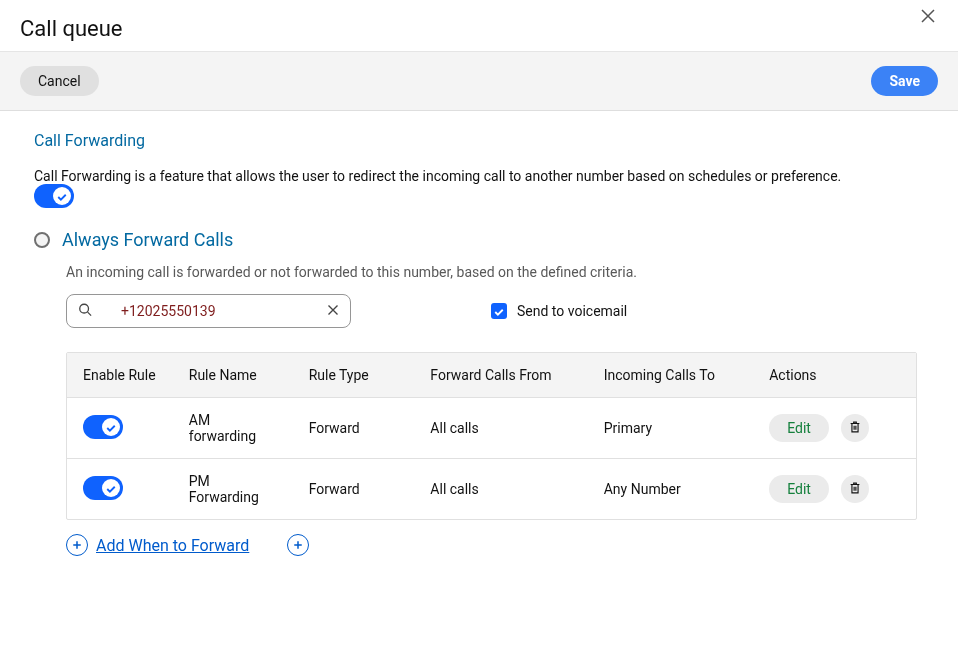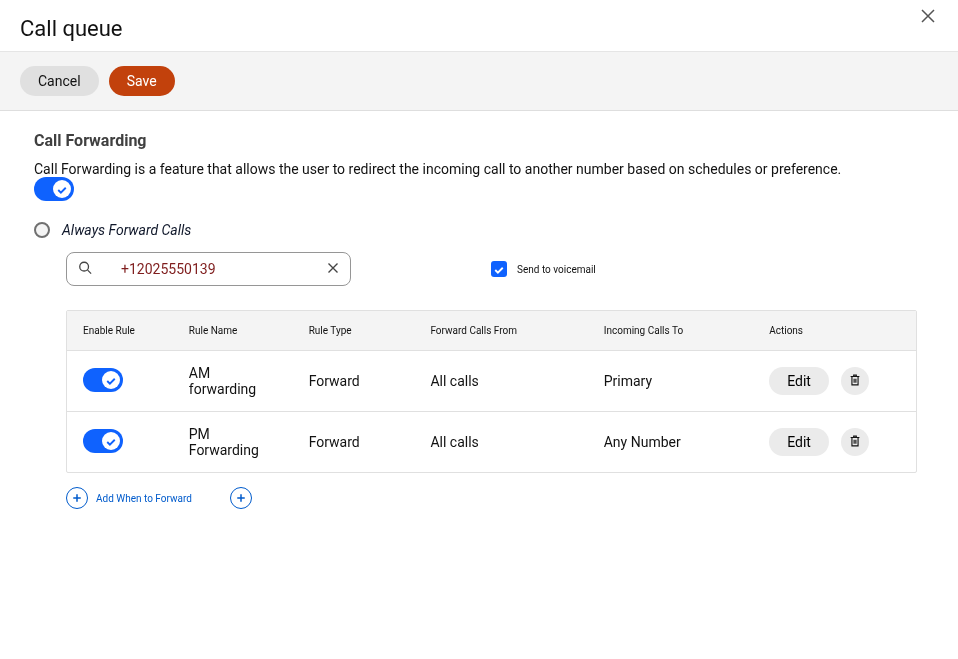--- a/index.html
+++ b/index.html
@@ -30,41 +30,41 @@
       right: 22px;
       cursor: pointer;
       color: #545454;
     }
     .close-btn svg { width: 16px; height: 16px; }
     .toolbar {
       background: #f4f4f4;
       border-bottom: 1px solid #dedede;
       padding: 14px 20px;
       display: flex;
-      justify-content: flex-start;
+      justify-content: space-between;
       gap: 10px;
     }
     .btn {
       border: none;
       padding: 7px 18px;
       border-radius: 18px;
       font-size: 14px;
       cursor: pointer;
       font-family: inherit;
     }
     .btn-secondary { background: #e0e0e0; color: #121212; }
-    .btn-primary { background: #c2410c; color: #fff; font-weight: 400; }
+    .btn-primary { background: #3b82f6; color: #fff; font-weight: 700; }
     .content {
       padding: 20px 34px 20px 34px;
     }
     .section-title {
       font-size: 16px;
-      font-weight: 700;
-      color: #404040;
-      margin-bottom: 11px;
+      font-weight: 400;
+      color: #0369a1;
+      margin-bottom: 18px;
     }
     .section-desc {
       font-size: 14px;
       color: #121212;
     }
     .toggle {
       width: 40px;
       height: 24px;
       border-radius: 12px;
       background: #0f62fe;
@@ -115,21 +115,21 @@
       content: "";
       position: absolute;
       width: 8px;
       height: 8px;
       background: #0f62fe;
       border-radius: 50%;
       top: 2px;
       left: 2px;
     }
     .radio.off { background: #f4f4f4; border-color: #707070;}
-    .radio-label { font-size: 14px; color: #0f172a; cursor: pointer; font-style: italic; }
+    .radio-label { font-size: 18px; color: #0369a1; cursor: pointer; }
     .sub-desc {
       font-size: 14px;
       color: #595959;
       margin: 8px 0 14px 32px;
     }
     .row-controls {
       display: flex;
       align-items: center;
       gap: 140px;
       margin-left: 32px;
@@ -173,34 +173,34 @@
     .checkbox {
       width: 16px;
       height: 16px;
       background: #0f62fe;
       border-radius: 3px;
       position: relative;
       cursor: pointer;
     }
     .checkbox .check { color: #fff; position: absolute; top: 2px; left: 2px; }
     .checkbox .check svg { width: 12px; height: 12px; }
-    .checkbox-label { font-size: 10px; color: #121212; text-align: center; }
+    .checkbox-label { font-size: 14px; color: #121212; text-align: center; }
 
     .table {
       width: 851px;
       margin-left: 32px;
       border: 1px solid #e0e0e0;
       border-radius: 2px;
       border-collapse: separate;
       border-spacing: 0;
     }
     .table thead th {
       background: #f4f4f4;
       font-weight: 400;
-      font-size: 10px;
+      font-size: 14px;
       color: #121212;
       text-align: left;
       padding: 14px 16px;
       border-bottom: 1px solid #e0e0e0;
       vertical-align: middle;
     }
     .table tbody td {
       font-size: 14px;
       color: #121212;
       padding: 14px 16px;
@@ -237,21 +237,21 @@
     .cell-toggle .check svg { width: 12px; height: 12px; }
     .actions-cell { display: flex; align-items: center; gap: 12px; }
     .edit-btn {
       background: #ebebeb;
       border: none;
       border-radius: 18px;
       padding: 6px 18px;
       font-size: 14px;
       cursor: pointer;
       font-family: inherit;
-      color: #000000;
+      color: #15803d;
     }
     .trash-btn {
       background: #ebebeb;
       border: none;
       border-radius: 50%;
       width: 28px;
       height: 28px;
       display: flex;
       align-items: center;
       justify-content: center;
@@ -264,22 +264,23 @@
       margin-left: 32px;
       margin-top: 14px;
       display: flex;
       gap: 38px;
     }
     .add-link {
       display: flex;
       align-items: center;
       gap: 8px;
       color: #005bcc;
-      font-size: 10px;
-      cursor: pointer;
+      font-size: 16px;
+      cursor: pointer;
+      text-decoration: underline;
     }
     .plus-circle {
       width: 22px;
       height: 22px;
       border: 1.5px solid #005bcc;
       border-radius: 50%;
       display: flex;
       align-items: center;
       justify-content: center;
     }
@@ -316,20 +317,21 @@
     </span>
   </div>
 
   <div class="radio-group">
     <div class="radio-row">
       <span class="radio off"></span>
       <span class="radio-label">Always Forward Calls</span>
     </div>
   </div>
 
+  <div class="sub-desc">An incoming call is forwarded or not forwarded to this number, based on the defined criteria.</div>
 
   <div class="row-controls">
     <div class="search-wrap">
       <span class="search-icon">
         <svg viewBox="0 0 16 16" fill="none" stroke="currentColor" stroke-width="1.5">
             <circle cx="7" cy="7" r="5"></circle>
             <path d="M11 11 L15 15"></path>
           </svg>
       </span>
       <input class="search-input" value="+12025550139" style="">

